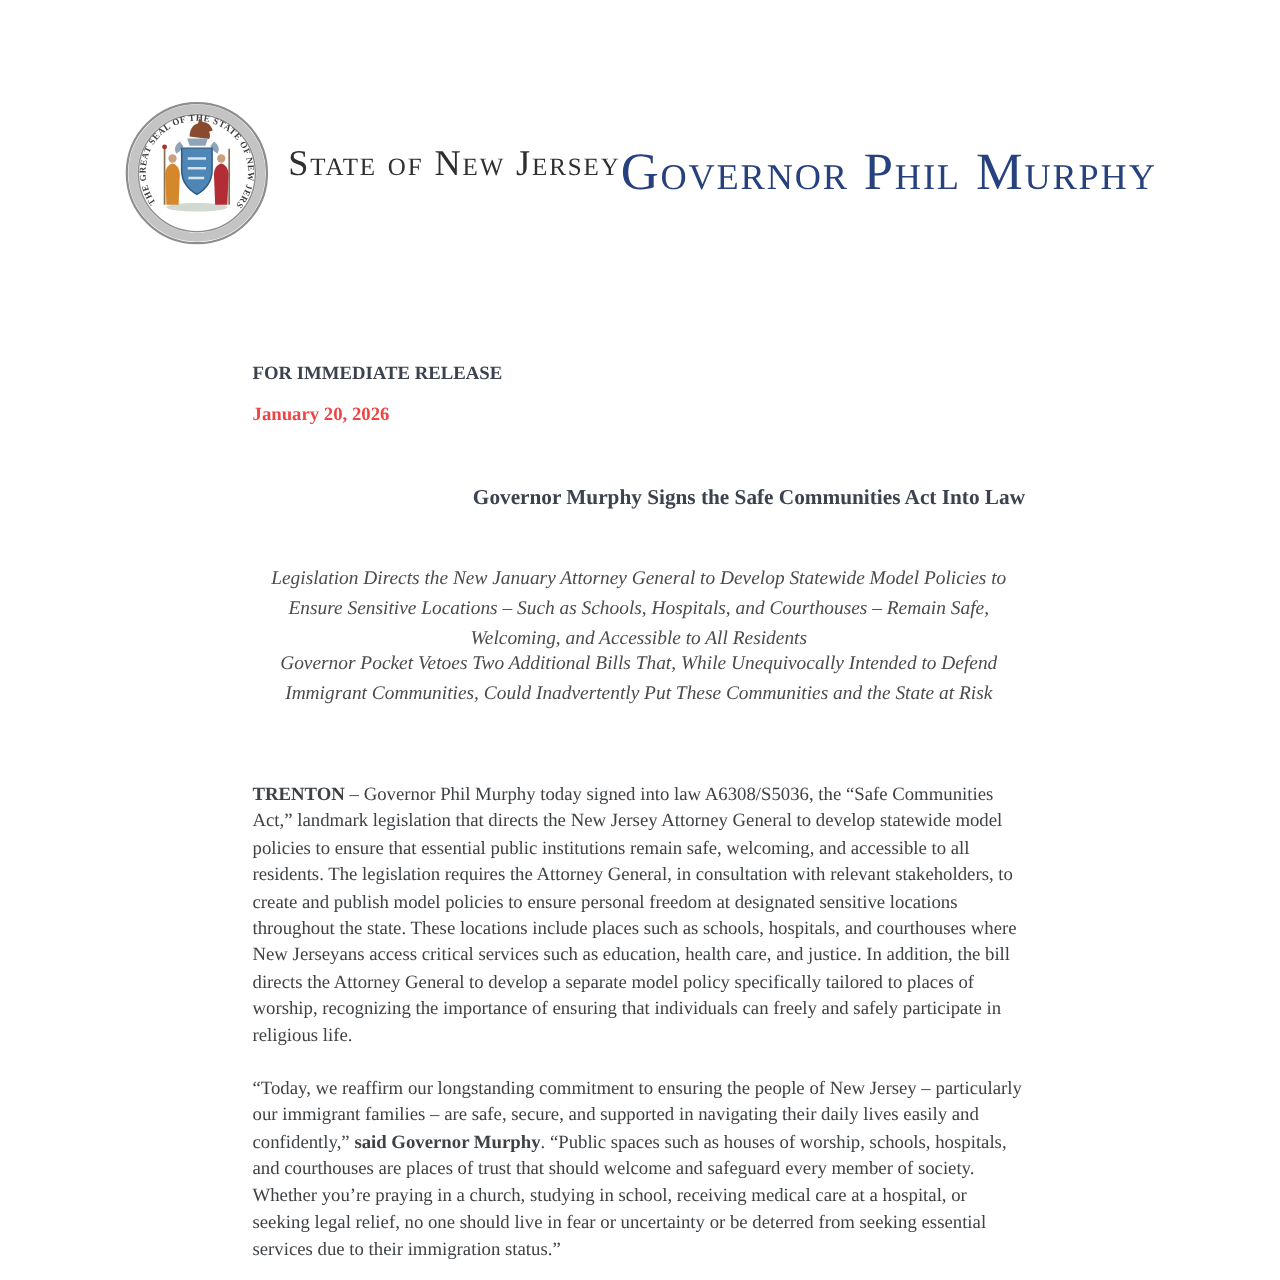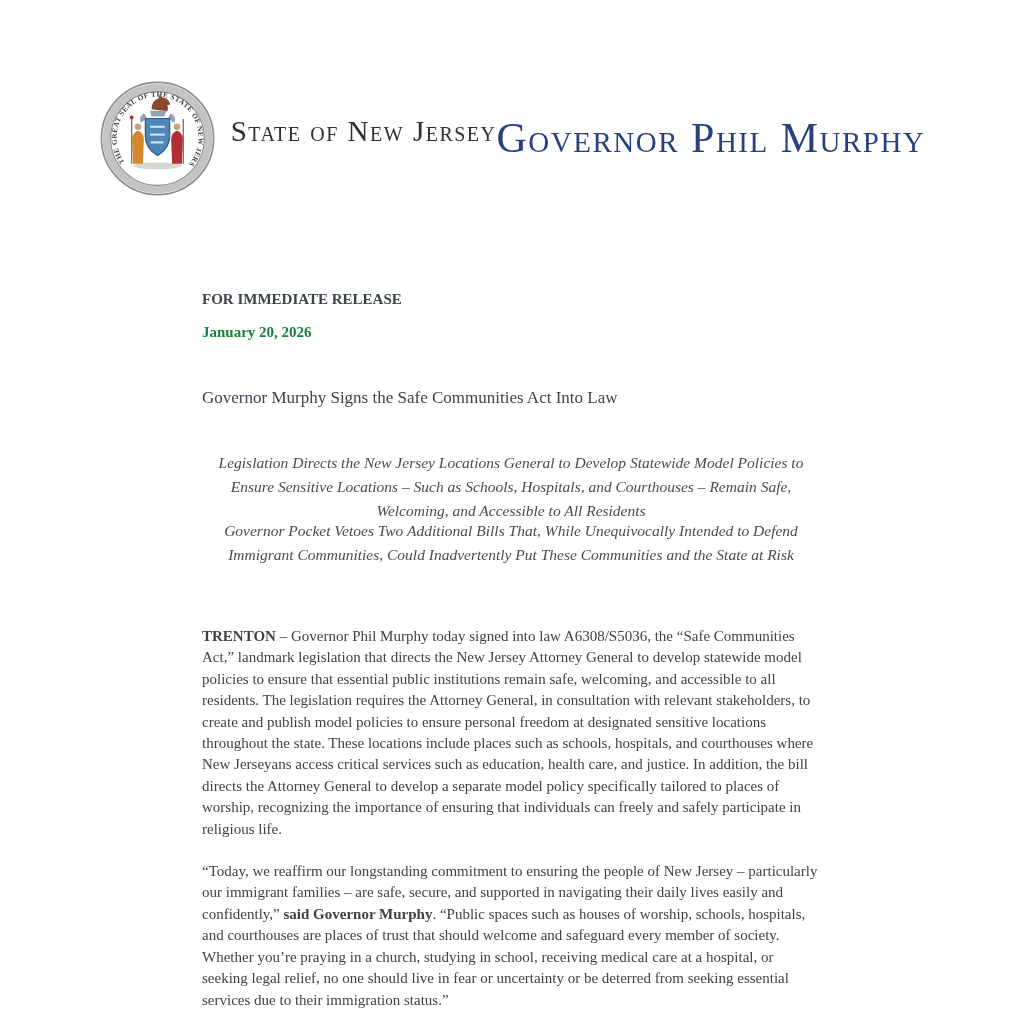--- a/index.html
+++ b/index.html
@@ -35,25 +35,25 @@
   .doc {
     position: absolute; left: 202px; top: 0; width: 618px; height: 900px;
     color: #3f4245; font-size: 15px;
   }
   .release-label {
     position: absolute; top: 291px; left: 0; margin: 0;
     font-weight: bold; font-size: 15px; color: #3d434e;
   }
   .release-date {
     position: absolute; top: 324px; left: 0; margin: 0;
-    font-weight: bold; font-size: 15px; color: #15803d;
+    font-weight: bold; font-size: 15px; color: #ef4444;
   }
   .headline {
     position: absolute; top: 388px; left: 0; width: 100%; margin: 0;
-    text-align: left; font-size: 17px; font-weight: normal; color: #3d434e;
+    text-align: right; font-size: 17px; font-weight: bold; color: #3d434e;
   }
   .subhead {
     position: absolute; left: 0; width: 100%; margin: 0;
     text-align: center; font-style: italic;
     font-size: 15.5px; line-height: 24px; color: #4b4b4d;
   }
   .subhead-1 { top: 451px; }
   .subhead-2 { top: 519px; }
   .body-copy {
     position: absolute; top: 626px; left: 0; width: 100%;
@@ -114,21 +114,21 @@
       <div class="governor-line">Governor Phil Murphy</div>
     </div>
   </header>
 
   <main class="doc">
     <p class="release-label">FOR IMMEDIATE RELEASE</p>
     <p class="release-date">January 20, 2026</p>
 
     <h1 class="headline">Governor Murphy Signs the Safe Communities Act Into Law</h1>
 
-    <p class="subhead subhead-1">Legislation Directs the New Jersey Locations General to Develop Statewide Model Policies to Ensure Sensitive Locations – Such as Schools, Hospitals, and Courthouses – Remain Safe, Welcoming, and Accessible to All Residents</p>
+    <p class="subhead subhead-1">Legislation Directs the New January Attorney General to Develop Statewide Model Policies to Ensure Sensitive Locations – Such as Schools, Hospitals, and Courthouses – Remain Safe, Welcoming, and Accessible to All Residents</p>
     <p class="subhead subhead-2">Governor Pocket Vetoes Two Additional Bills That, While Unequivocally Intended to Defend Immigrant Communities, Could Inadvertently Put These Communities and the State at Risk</p>
 
     <div class="body-copy">
         <p><b>TRENTON</b><span> – Governor Phil Murphy today signed into law A6308/S5036, the “Safe Communities Act,” landmark legislation that directs the New Jersey Attorney General to develop statewide model policies to ensure that essential public institutions remain safe, welcoming, and accessible to all residents. The legislation requires the Attorney General, in consultation with relevant stakeholders, to create and publish model policies to ensure personal freedom at designated sensitive locations throughout the state. These locations include places such as schools, hospitals, and courthouses where New Jerseyans access critical services such as education, health care, and justice. In addition, the bill directs the Attorney General to develop a separate model policy specifically tailored to places of worship, recognizing the importance of ensuring that individuals can freely and safely participate in religious life.</span></p>
         <p><span>“Today, we reaffirm our longstanding commitment to ensuring the people of New Jersey – particularly our immigrant families – are safe, secure, and supported in navigating their daily lives easily and confidently,” </span><b>said Governor Murphy</b><span>. “Public spaces such as houses of worship, schools, hospitals, and courthouses are places of trust that should welcome and safeguard every member of society.
 Whether you’re praying in a church, studying in school, receiving medical care at a hospital, or seeking legal relief, no one should live in fear or uncertainty or be deterred from seeking essential services due to their immigration status.”</span></p>
       </div>
   </main>
 
 </div>

